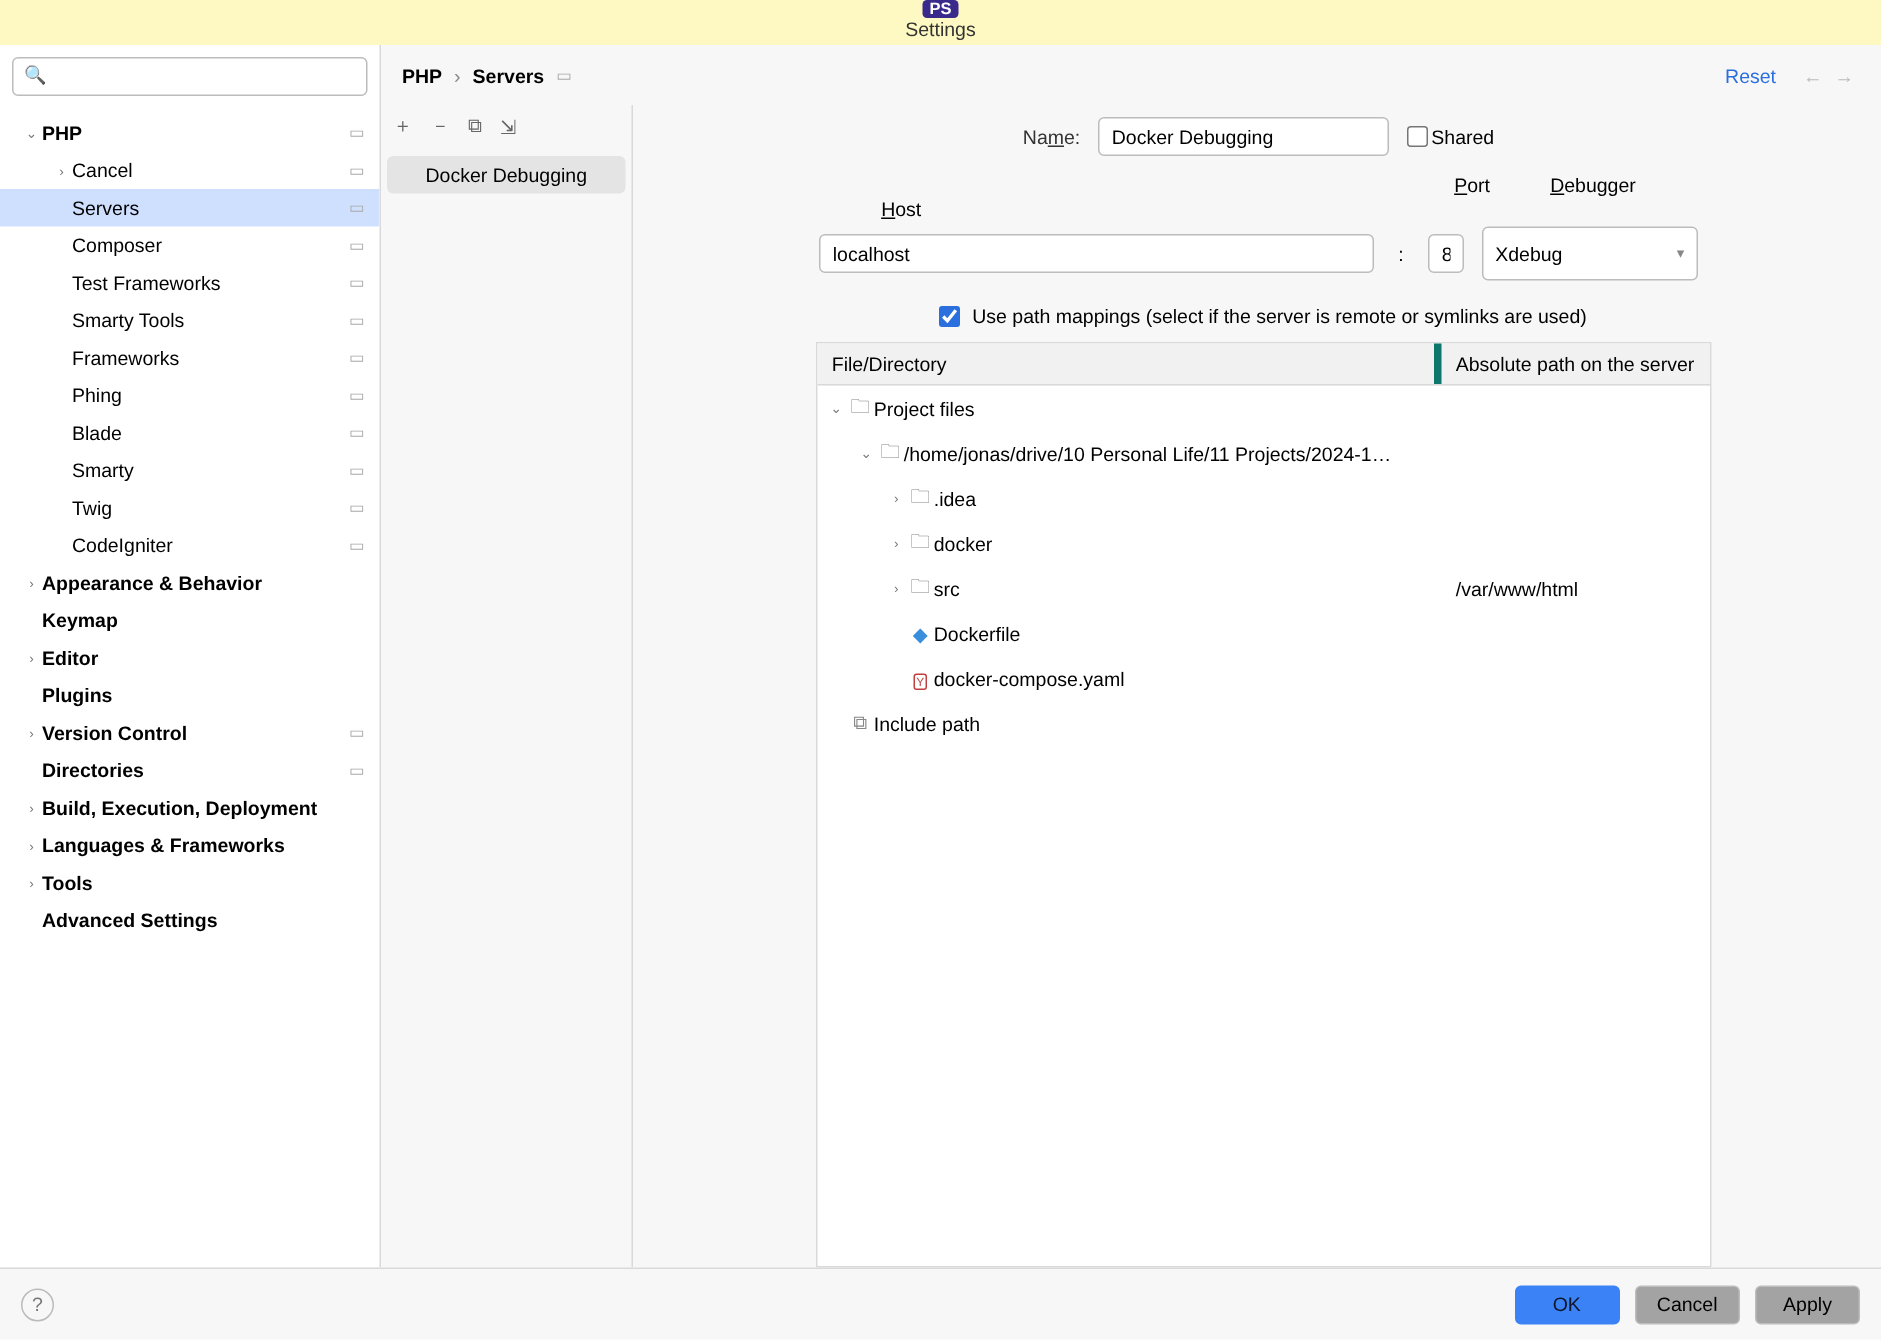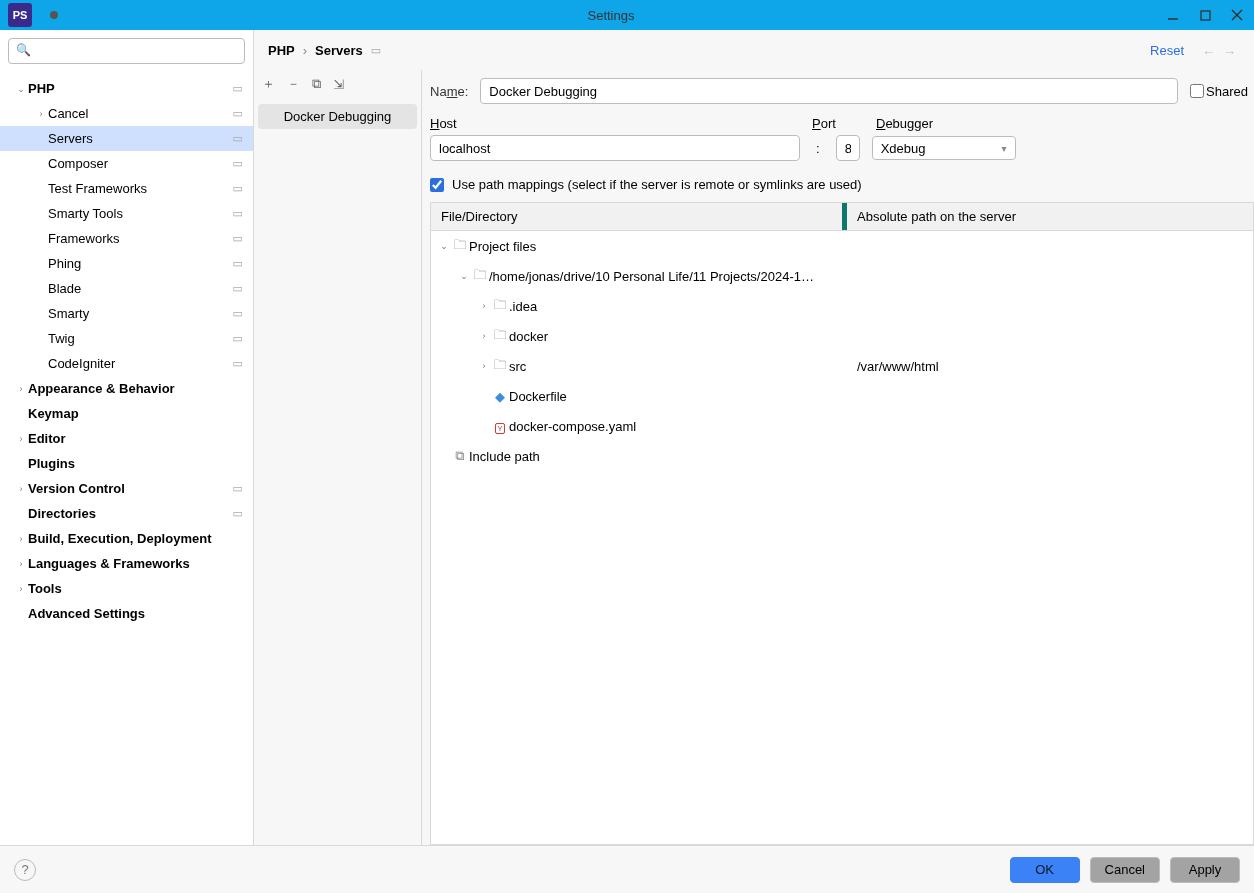--- a/index.html
+++ b/index.html
@@ -12,21 +12,22 @@
   height: 893px;
   overflow: hidden;
   display: flex;
   flex-direction: column;
 }
 .titlebar {
   height: 30px;
   display: flex;
   align-items: center;
   padding: 0 8px;
-  background: #0ea5e9;
+  background: #fef9c3;
+  flex-direction: column;
 }
 .titlebar .app-icon {
   width: 24px; height: 24px;
   background: #3a2a8c;
   color: #fff;
   font-weight: bold;
   font-size: 11px;
   display: flex;
   align-items: center;
   justify-content: center;
@@ -100,36 +101,36 @@
 .server-toolbar {
   height: 28px; display:flex; align-items:center; gap:12px; padding:0 8px; color:#666;
 }
 .server-toolbar span { cursor:pointer; }
 .server-item {
   margin: 6px 4px; padding: 5px 10px; background:#e4e4e4; border-radius:4px;
   text-align:center;
 }
 
 
-.detail { flex:1; padding: 8px 0 0 8px; display:flex; flex-direction:column; min-width:0; background:#f7f7f7; }
+.detail { flex:1; padding: 8px 0 0 8px; display:flex; flex-direction:column; min-width:0; background:#f7f7f7;align-items:center; }
 .form-row { display:flex; align-items:center; gap:12px; margin-bottom:12px; padding-right:6px; }
 .form-row label { color:#333; }
 .form-row input[type=text] {
   border:1px solid #bcbcbc; border-radius:4px; height:26px; padding:0 8px; font-size:13px; background:#fff;
 }
 .name-input { flex:1; }
 .host-input { width: 370px; }
 .port-input { width: 24px; }
 .debugger-select {
-  border:1px solid #bcbcbc; border-radius:4px; height:24px; padding:0 8px; font-size:13px; background:#fff;
+  border:1px solid #bcbcbc; border-radius:4px; height:36px; padding:0 8px; font-size:13px; background:#fff;
   width: 144px; display:flex; align-items:center; justify-content:space-between; cursor:pointer;
 }
 .colon { margin: 0 4px; }
 .labels-row { display:flex; gap:12px; margin-bottom:4px; padding-right:6px; }
-.labels-row .hlabel { width:370px; }
+.labels-row .hlabel { width:370px;margin-top:16px; }
 .labels-row .plabel { width:52px; }
 .underline-letter { text-decoration: underline; }
 
 .checkbox-row { display:flex; align-items:center; gap:8px; margin: 4px 0 10px 0; }
 .checkbox { width:14px; height:14px; accent-color:#2a6fde; }
 
 .mapping-table { flex:1; border:1px solid #d9d9d9; background:#fff; display:flex; flex-direction:column; min-height:0; margin-right:0; }
 .map-header { display:flex; background:#f1f1f1; border-bottom:1px solid #d9d9d9; }
 .map-header .col { padding:6px 10px; font-size:13px; }
 .col-file { flex: 0 0 416px; border-right:5px solid #0f766e; }

